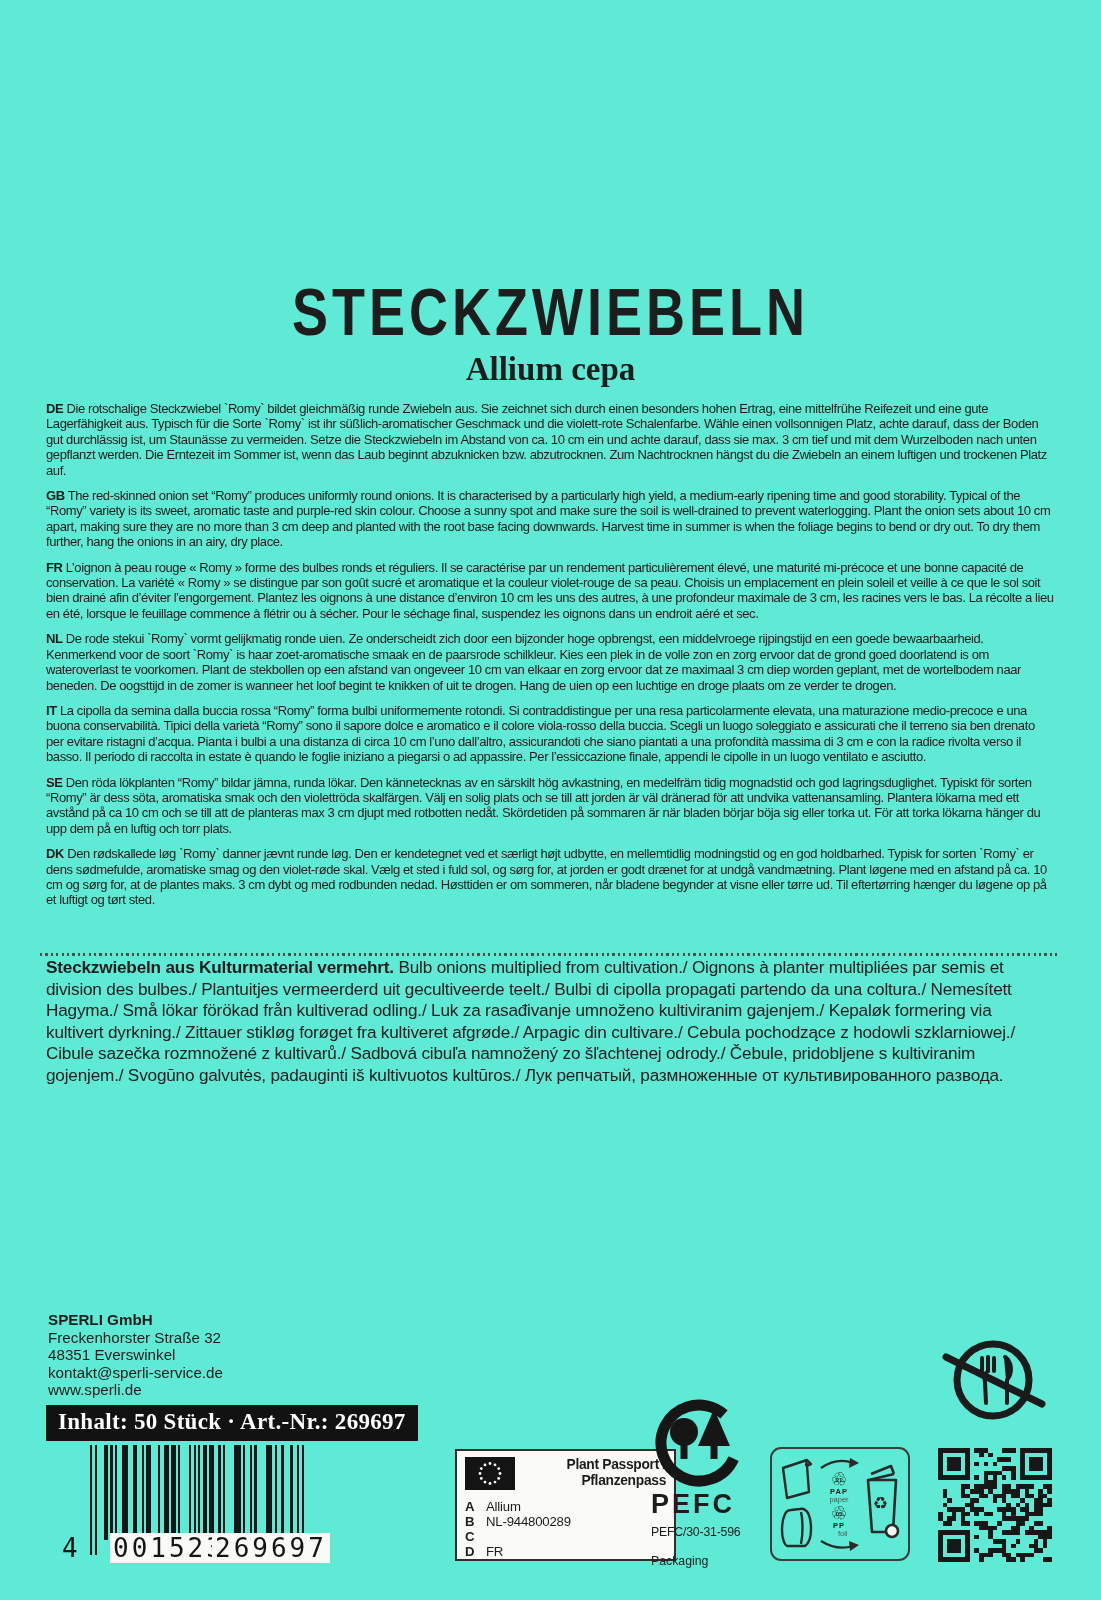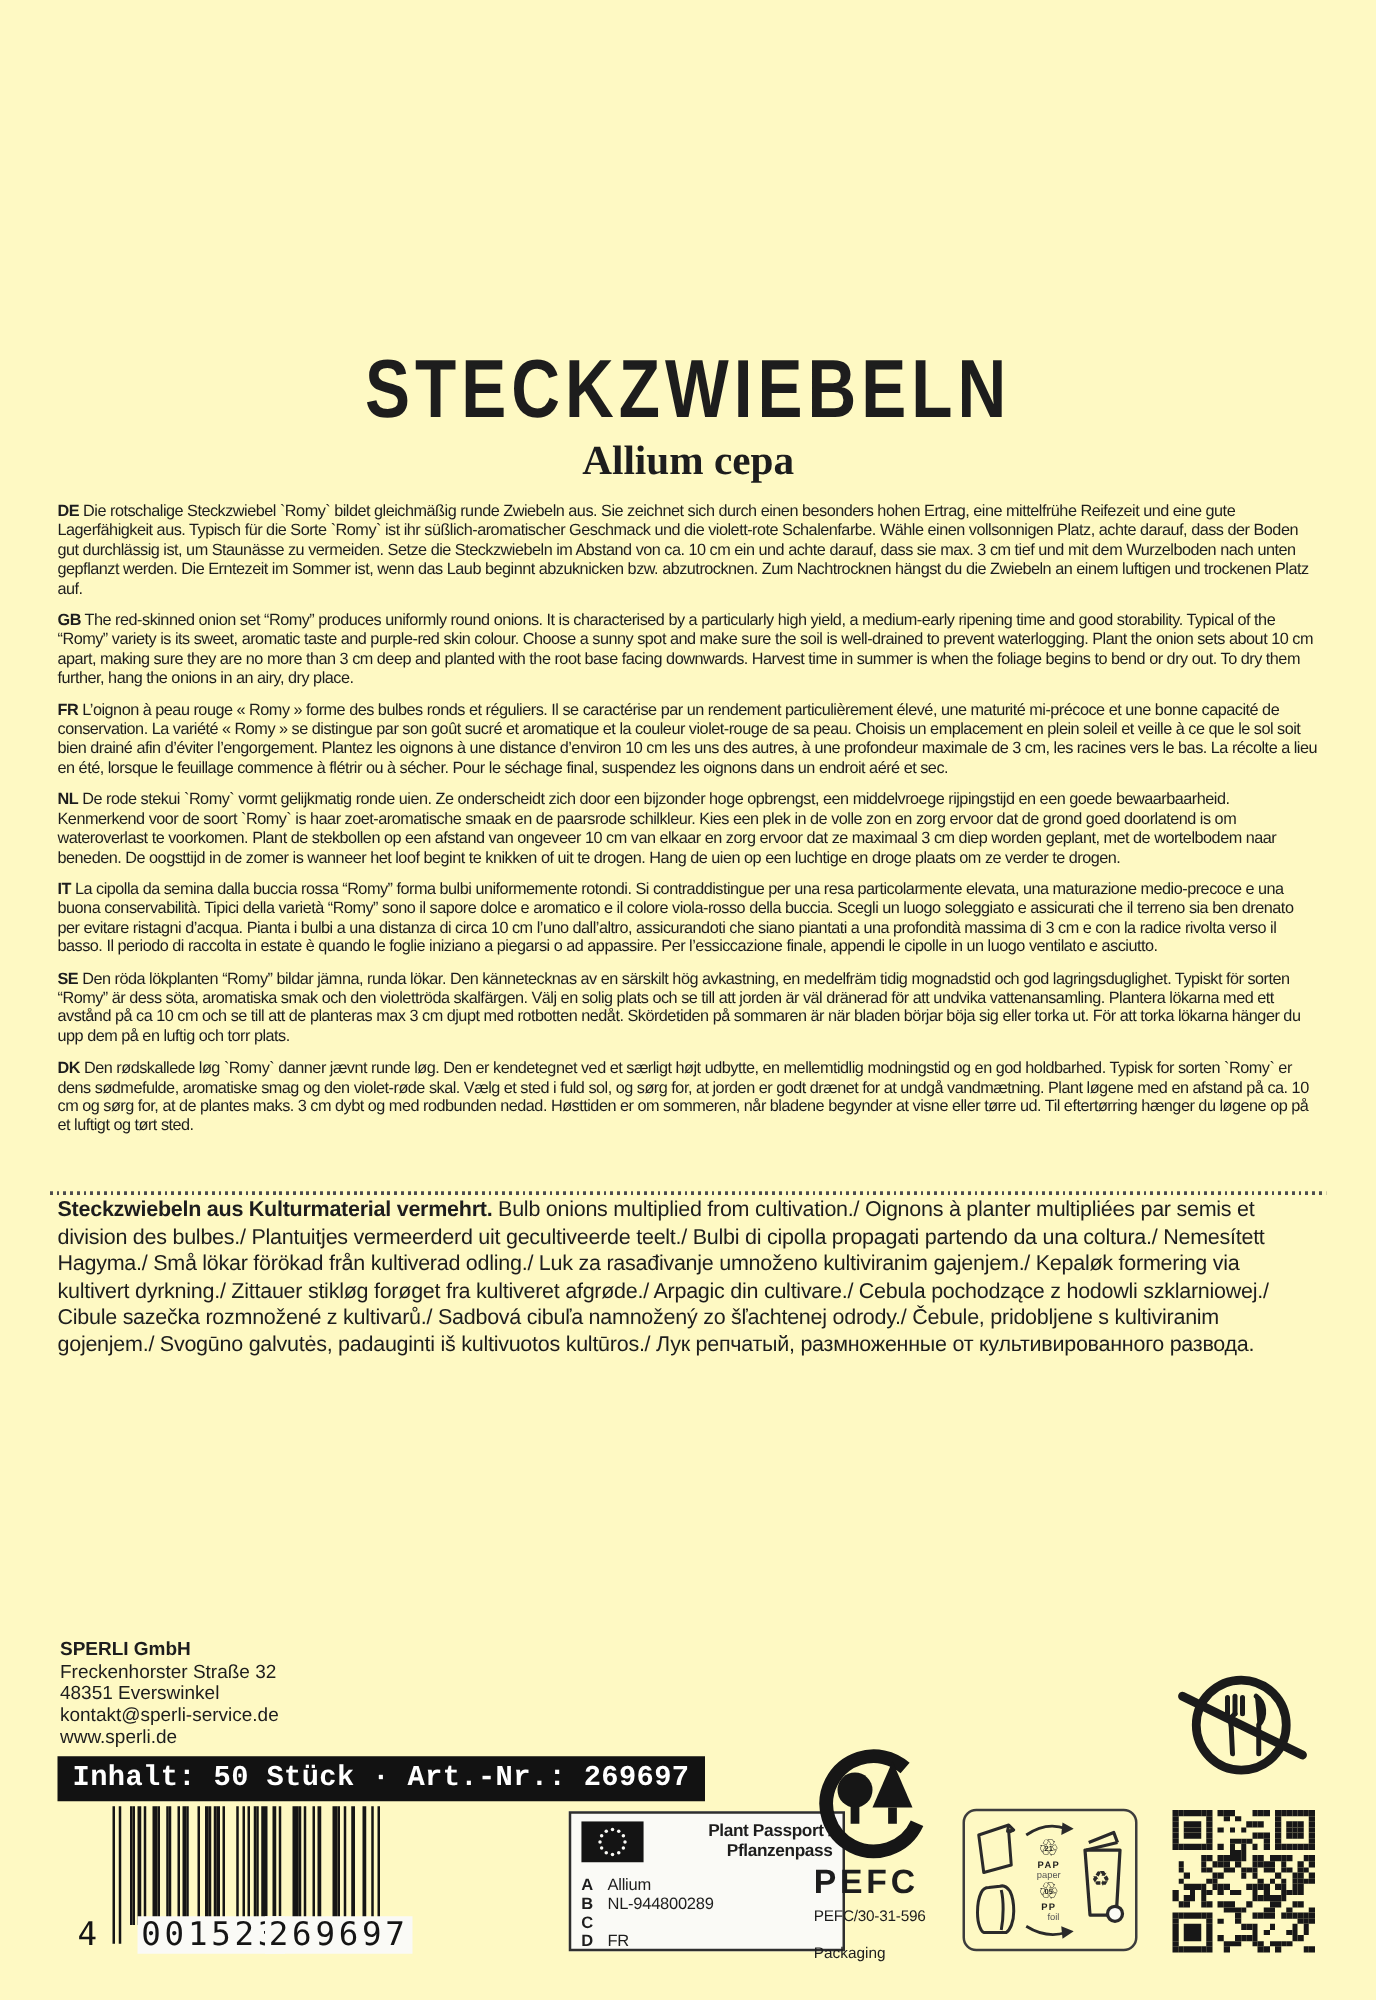--- a/index.html
+++ b/index.html
@@ -1,18 +1,18 @@
 <!DOCTYPE html>
 <html><head>
 <meta charset="utf-8">
 <style>
   html,body{margin:0;padding:0;background:#e8e8e4;}
   .sheet{
     position:relative; width:1101px; height:1600px; margin:0 auto;
-    background:#fef9c3; color:#1d1d1d;
+    background:#5eead4; color:#1d1d1d;
     font-family:"Liberation Sans", sans-serif;
     overflow:hidden;
   }
   
   .title{
     position:absolute; top:274px; left:0; width:100%;
     text-align:center; font-weight:bold; font-size:54px;
     letter-spacing:4px; transform:scaleY(1.22); transform-origin:top center;
     font-family:"Liberation Sans", sans-serif;
   }
@@ -42,21 +42,21 @@
   
   .company{
     position:absolute; top:1311px; left:48px;
     font-size:15.2px; line-height:17.6px;
   }
   .company .name{font-weight:bold;}
   
   .inhalt{
     position:absolute; top:1405px; left:46px;
     background:#121212; color:#ffffff;
-    font-family:Liberation Mono, monospace; font-weight:bold;
+    font-family:Liberation Serif, serif; font-weight:bold;
     font-size:23px; padding:4px 12px 6px 12px; letter-spacing:0.3px;
   }
   
   .barcode{position:absolute; top:1445px; left:64px; width:250px; height:125px;}
   .bc-bars{position:absolute; left:26px; top:0; width:214px; height:110px; display:flex;}
   .bc-mod{width:2.25px; height:95px;}
   .bc-mod.bar{background:#151515;}
   .bc-mod.guard{height:110px;}
   .bc-digits span{
     position:absolute; font-family:"DejaVu Sans Mono", monospace;

